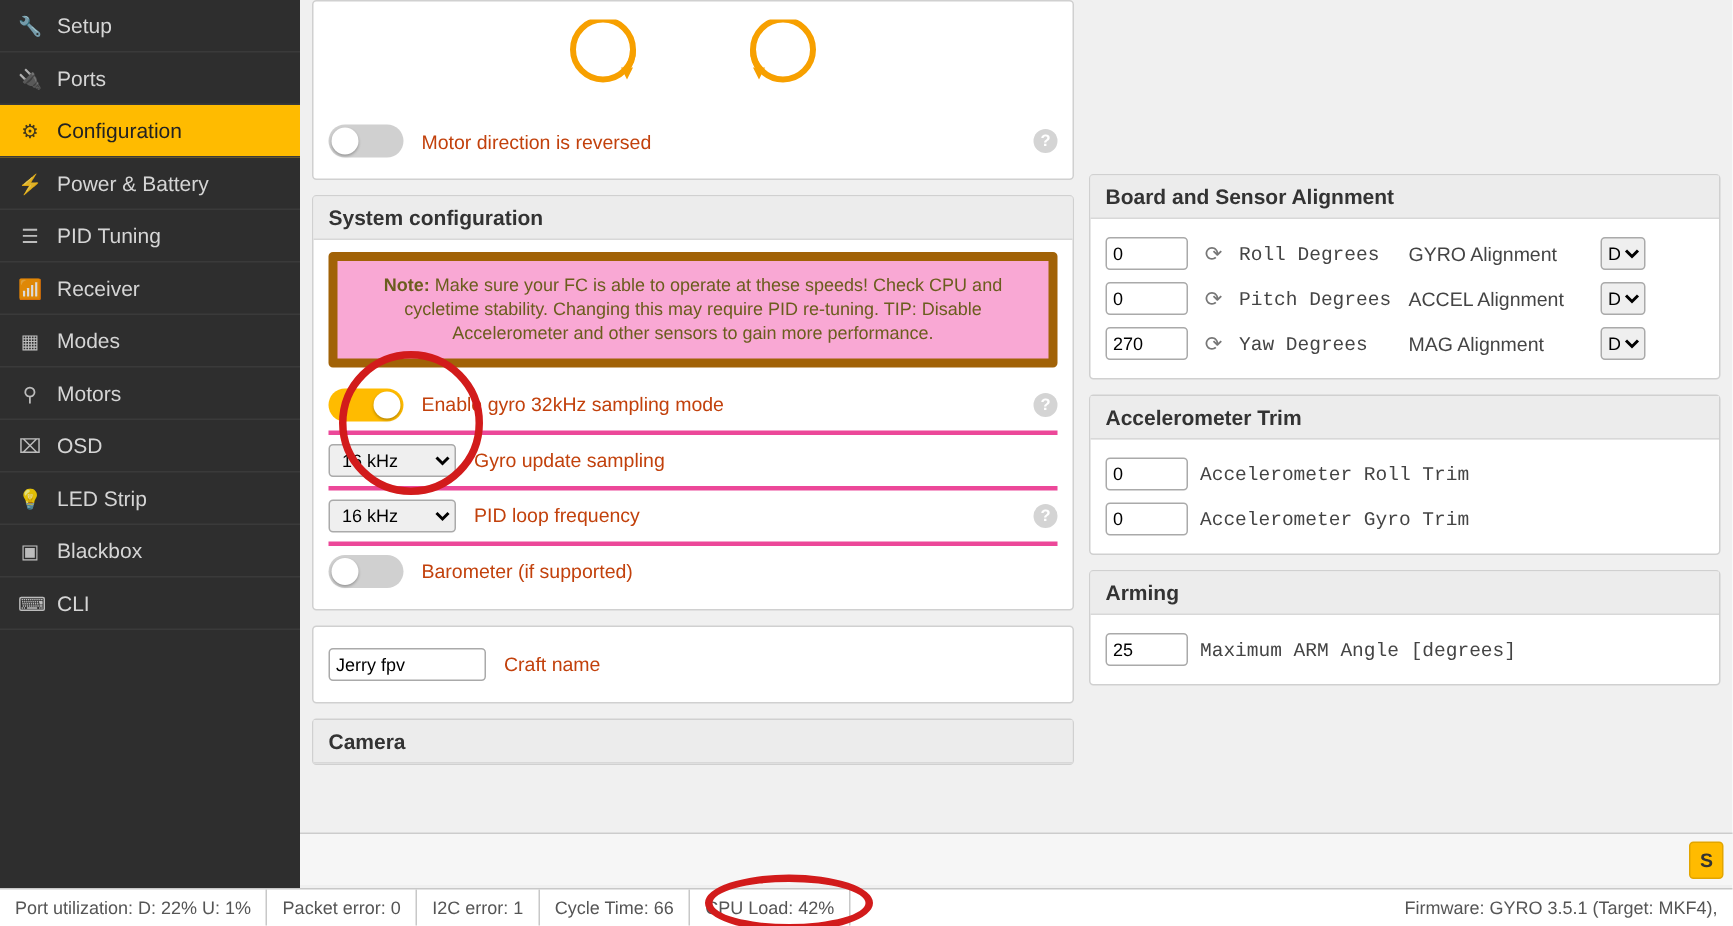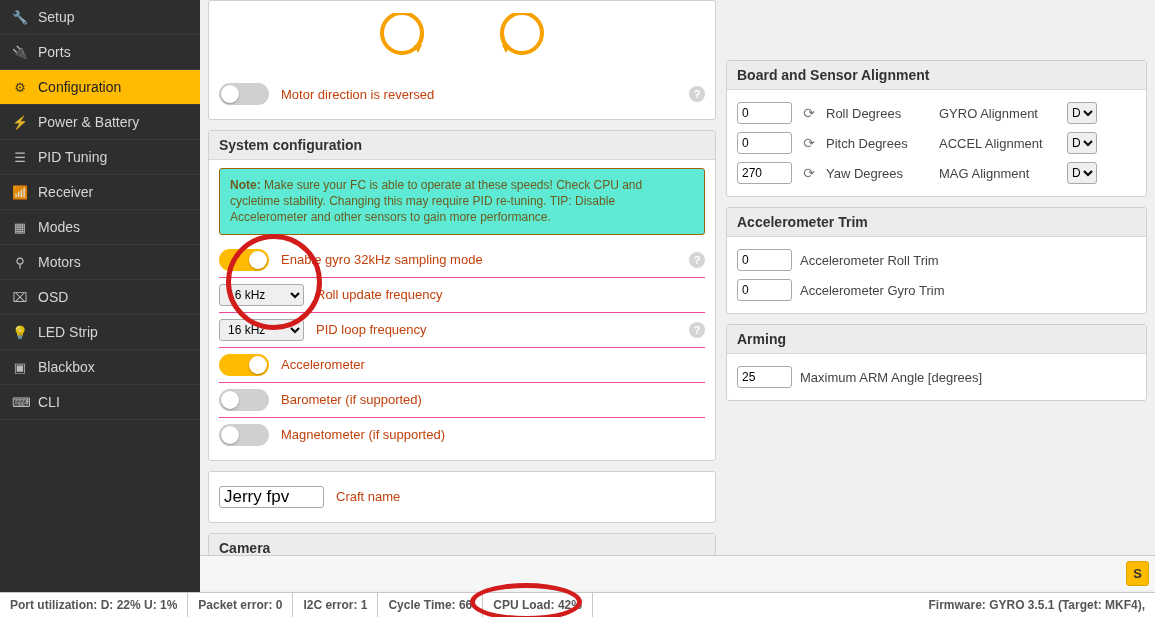--- a/index.html
+++ b/index.html
@@ -5,47 +5,47 @@
   * { box-sizing: border-box; margin: 0; padding: 0; font-family: "Segoe UI", Arial, sans-serif; }
   html, body { width: 1155px; height: 617px; overflow: hidden; background: #fff; }
   .app { display: flex; width: 100%; height: calc(100% - 25px); }
   .sidebar { width: 200px; background: #2e2e2e; display: flex; flex-direction: column; }
   .side-item { display: flex; align-items: center; gap: 10px; padding: 9px 12px; color: #d5d5d5; font-size: 14px; cursor: pointer; border-bottom: 1px solid #3a3a3a; }
   .side-item.active { background: #ffbb00; color: #222; font-weight: 500; }
   .side-item .ic { width: 16px; text-align: center; font-size: 13px; opacity: .85; }
   .content { flex: 1; background: #f0f0f0; display: flex; padding: 0 8px 8px 8px; gap: 10px; overflow: hidden; }
   .col { display: flex; flex-direction: column; gap: 10px; }
   .col.left { width: 508px; }
-  .col.right { flex: 1; padding-top: 60px; }
+  .col.right { flex: 1; padding-top: 96px; margin-top: 20px; }
   .panel { background: #fff; border: 1px solid #d0d0d0; border-radius: 3px; }
   .panel > .hdr { background: #ececec; padding: 6px 10px; font-weight: 600; font-size: 14px; color: #333; border-bottom: 1px solid #d8d8d8; }
   .panel > .body { padding: 8px 10px; }
-  .note { background: #5eead4; border: 1px solid #a16207; font-size: 12px; color: #6b5d1e; padding: 8px 10px; border-radius: 3px; margin-bottom: 8px; line-height: 1.35; }
-  .row { display: flex; align-items: center; gap: 12px; padding: 6px 0; border-bottom: 1px solid #ec4899; }
+  .note { background: #f9a8d4; border: 6px solid #a16207; font-size: 12px; color: #6b5d1e; padding: 8px 10px; border-radius: 3px; margin-bottom: 8px; line-height: 1.35; text-align: center; }
+  .row { display: flex; align-items: center; gap: 12px; padding: 6px 0; border-bottom: 3px solid #ec4899; }
   .row:last-child { border-bottom: none; }
   .row .lbl { flex: 1; font-size: 13px; color: #c2410c; }
   .row .help { width: 16px; height: 16px; border-radius: 50%; background: #d4d4d4; color: #fff; text-align: center; line-height: 16px; font-size: 11px; font-weight: bold; }
   .toggle { width: 50px; height: 22px; background: #d0d0d0; border-radius: 11px; position: relative; cursor: pointer; flex-shrink: 0; }
   .toggle .knob { position: absolute; width: 18px; height: 18px; background: #fff; border-radius: 50%; top: 2px; left: 2px; box-shadow: 0 1px 2px rgba(0,0,0,.3); transition: none; }
   .toggle.on { background: #ffbb00; }
   .toggle.on .knob { left: 30px; }
   select.freq { width: 85px; height: 22px; font-size: 12px; border: 1px solid #aaa; border-radius: 3px; padding: 0 4px; }
   input[type=number].num, input.num { width: 55px; height: 22px; font-size: 12px; border: 1px solid #aaa; border-radius: 3px; padding: 0 4px; }
-  input.txt { width: 105px; height: 22px; font-size: 17px; border: 1px solid #aaa; border-radius: 3px; padding: 0 4px; }
+  input.txt { width: 105px; height: 22px; font-size: 12px; border: 1px solid #aaa; border-radius: 3px; padding: 0 4px; }
   .svgbox { display:flex; justify-content:center; padding: 4px 0 14px; }
   .ring { position: absolute; border: 5px solid #d21b1b; border-radius: 50%; pointer-events: none; z-index: 50; }
-  .statusbar { position: absolute; bottom: 0; left: 0; right: 0; height: 25px; background: #fff; border-top: 1px solid #c8c8c8; display: flex; align-items: center; font-size: 12px; color: #555; font-weight: bold; }
+  .statusbar { position: absolute; bottom: 0; left: 0; right: 0; height: 25px; background: #fff; border-top: 1px solid #c8c8c8; display: flex; align-items: center; font-size: 12px; color: #555; }
   .statusbar .cell { padding: 0 10px; border-right: 1px solid #c8c8c8; height: 100%; display: flex; align-items: center; white-space: nowrap; }
   .statusbar .cell.fw { margin-left: auto; border-right: none; }
   .topstrip { position: absolute; top: 555px; left: 200px; right: 0; height: 35px; background: #f6f6f6; border-top: 1px solid #ccc; display:flex; justify-content:flex-end; align-items:center; padding-right:6px;}
   .savebtn { background:#ffbb00; border:1px solid #e2a500; border-radius:3px; padding:4px 6px; font-size:13px; font-weight:600; color:#333; }
   .align-row { display: flex; align-items: center; gap: 8px; padding: 4px 0; font-size: 13px; }
   .align-row .num { width: 55px; }
   .align-row .rot { width:18px; height:18px; display:flex; align-items:center; justify-content:center; font-size:14px; color:#777;}
-  .align-row .dlab { width: 105px; color: #444;}
+  .align-row .dlab { width: 105px; color: #444; font-family: Liberation Mono, monospace;}
   .align-row .alab { width: 120px; color:#444; }
   .align-row select.sel { width:30px; height:22px; font-size:12px; border:1px solid #aaa; border-radius:3px;}
 </style>
 </head>
 <body>
 
 <div class="app">
   <div class="sidebar">
     <div class="side-item">
         <span class="ic">🔧</span>
@@ -127,44 +127,32 @@
           <div class="note"><b>Note:</b> <span>Make sure your FC is able to operate at these speeds! Check CPU and cycletime stability. Changing this may require PID re-tuning. TIP: Disable Accelerometer and other sensors to gain more performance.</span></div>
           <div class="row">
             <div class="toggle on">
                 <div class="knob"></div>
               </div>
             <div class="lbl">Enable gyro 32kHz sampling mode</div>
             <div class="help">?</div>
           </div>
           <div class="row">
             <select class="freq"><option>16 kHz</option></select>
-            <div class="lbl">Roll update frequency</div>
+            <div class="lbl">Gyro update sampling</div>
           </div>
           <div class="row">
             <select class="freq"><option>16 kHz</option></select>
             <div class="lbl">PID loop frequency</div>
             <div class="help">?</div>
-          </div>
-          <div class="row">
-            <div class="toggle on">
-                <div class="knob"></div>
-              </div>
-            <div class="lbl">Accelerometer</div>
           </div>
           <div class="row">
             <div class="toggle">
                 <div class="knob"></div>
               </div>
             <div class="lbl">Barometer (if supported)</div>
-          </div>
-          <div class="row">
-            <div class="toggle">
-                <div class="knob"></div>
-              </div>
-            <div class="lbl">Magnetometer (if supported)</div>
           </div>
         </div>
       </div>
 
       <div class="panel">
         <div class="body">
           <div class="row">
             <input class="txt" value="Jerry fpv" style="">
             <div class="lbl">Craft name</div>
           </div>

